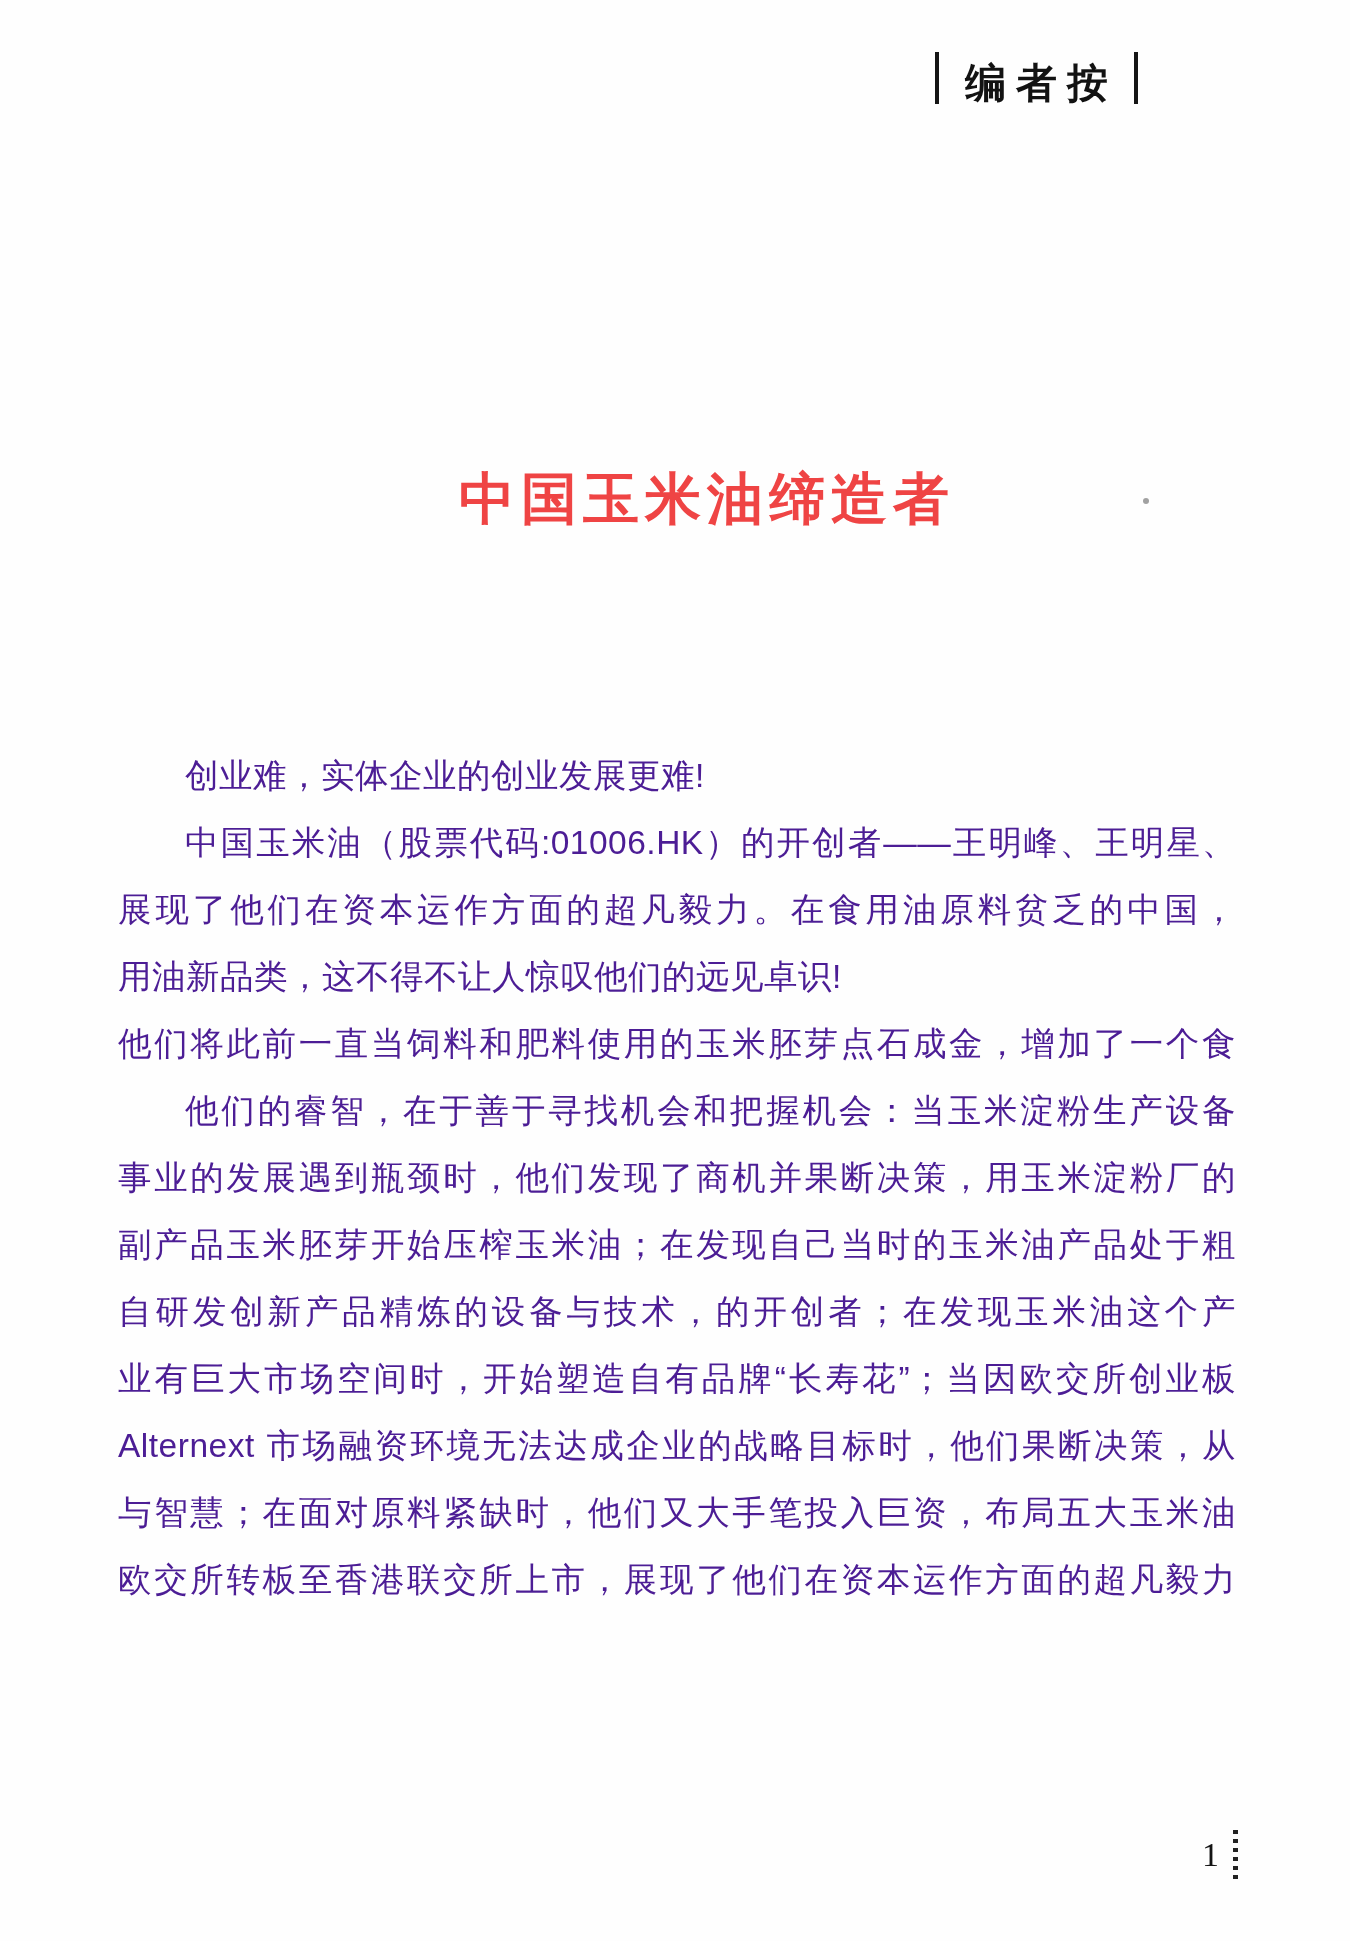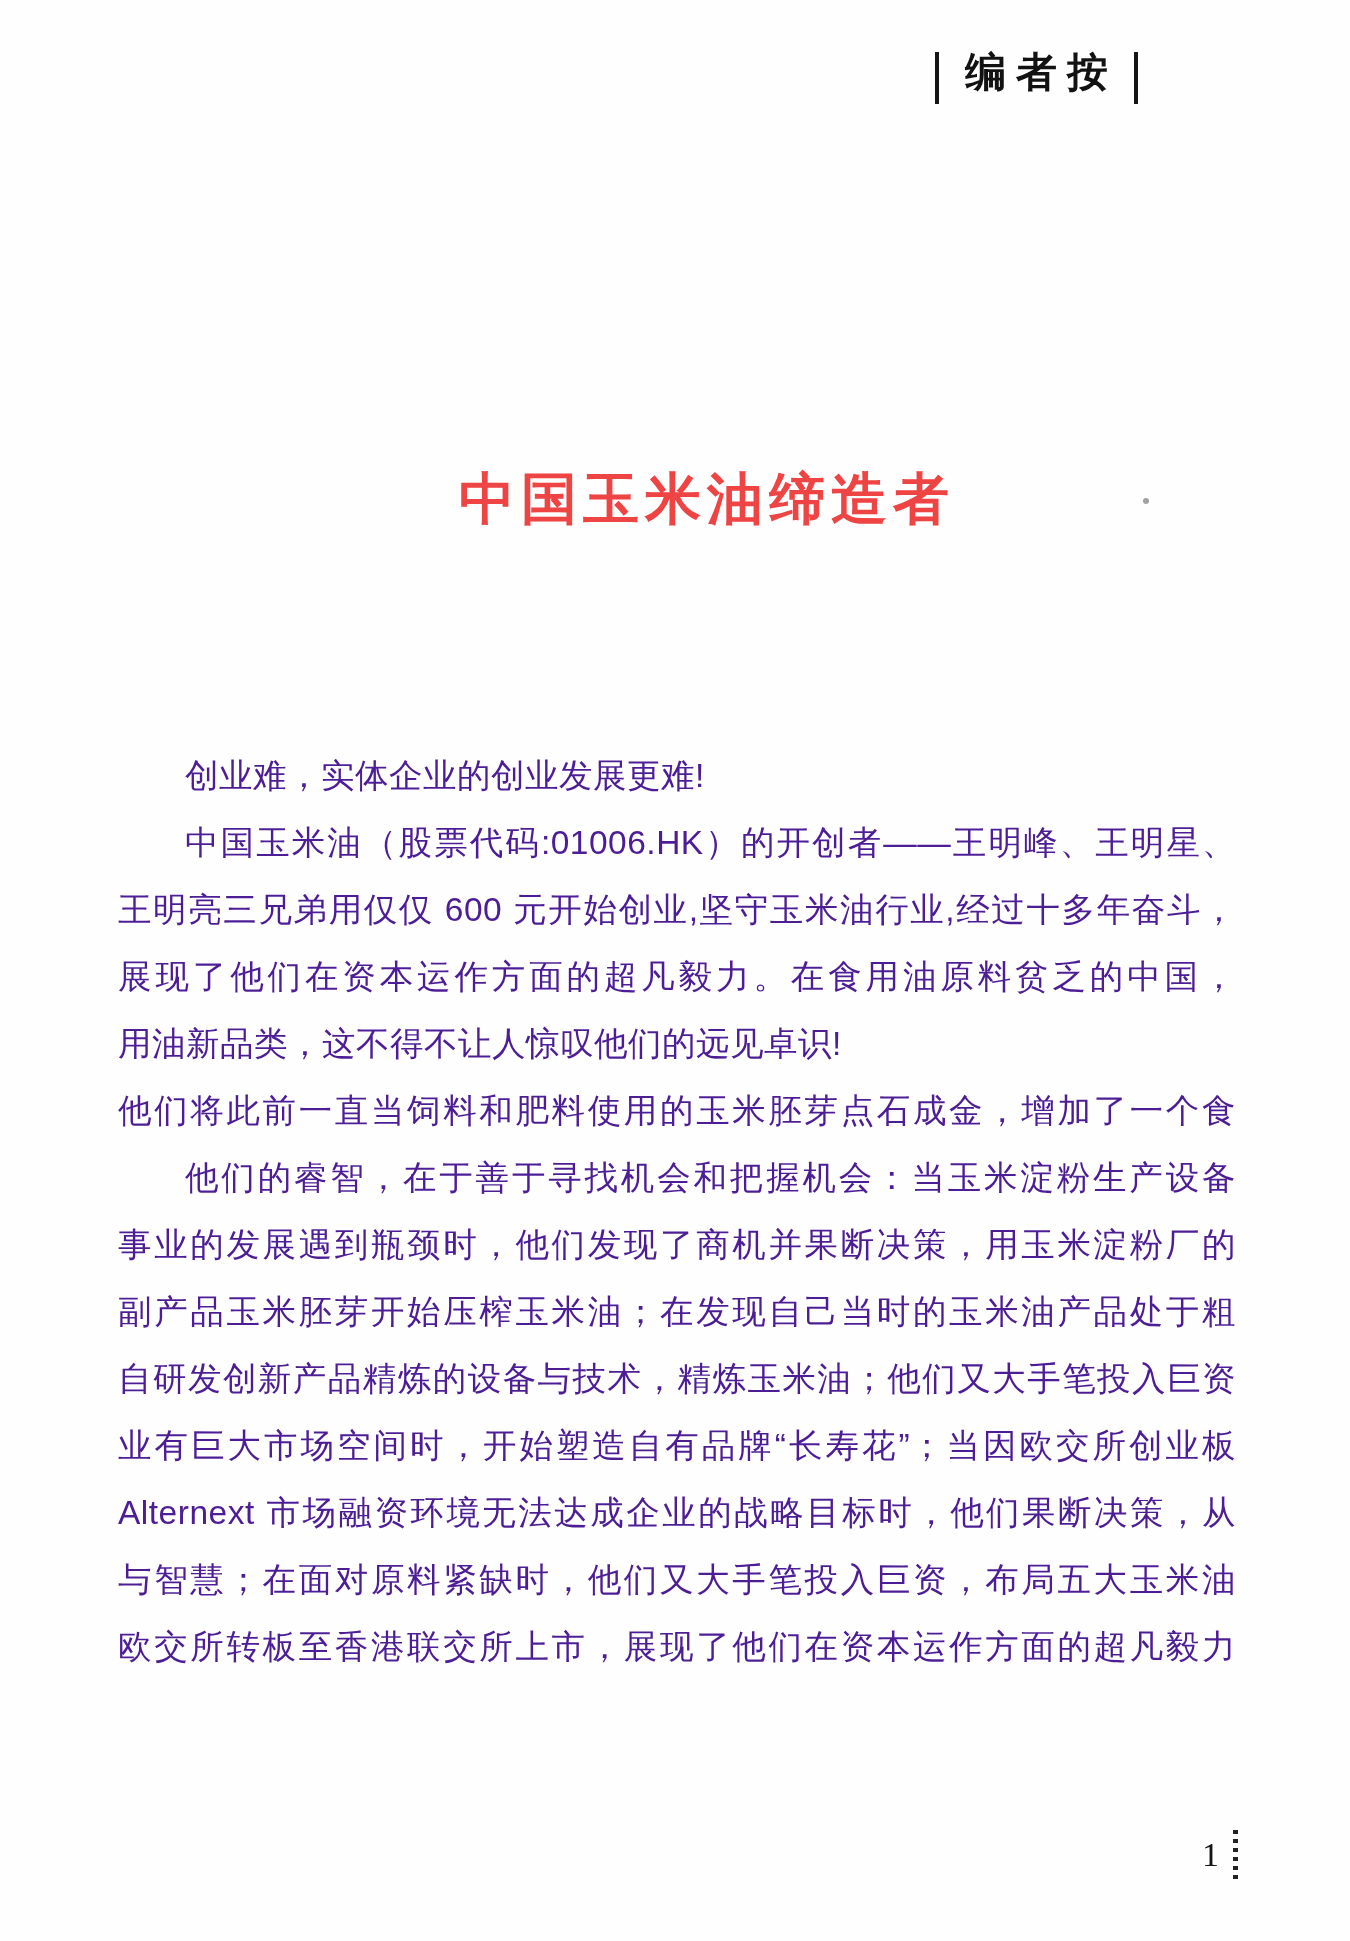--- a/index.html
+++ b/index.html
@@ -13,21 +13,21 @@
     font-family: "Liberation Sans", sans-serif;
     overflow: hidden;
   }
 
   
   .editor-tag {
     position: absolute;
     top: 52px;
     right: 212px;
     display: flex;
-    align-items: flex-start;
+    align-items: flex-end;
     gap: 16px;
   }
   .vbar {
     width: 4px;
     height: 52px;
     background: #151515;
   }
   .editor-tag .label {
     font-size: 41px;
     font-weight: 600;
@@ -123,29 +123,28 @@
 
   <h1 class="title">中国玉米油缔造者</h1>
 
   <span class="ink-dot"></span>
 
   <div class="body-text">
 
     <div class="line indent end">创业难，实体企业的创业发展更难!</div>
 
     <div class="line indent">中国玉米油（股票代码:01006.HK）的开创者——王明峰、王明星、</div>
-    <div class="line">王明亮三兄弟用仅仅 600 元开始创业,坚守玉米油行业,经过十多年奋斗，</div>
     <div class="line">展现了他们在资本运作方面的超凡毅力。在食用油原料贫乏的中国，</div>
     <div class="line end">用油新品类，这不得不让人惊叹他们的远见卓识!</div>
     <div class="line">他们将此前一直当饲料和肥料使用的玉米胚芽点石成金，增加了一个食</div>
 
     <div class="line indent">他们的睿智，在于善于寻找机会和把握机会：当玉米淀粉生产设备</div>
     <div class="line">事业的发展遇到瓶颈时，他们发现了商机并果断决策，用玉米淀粉厂的</div>
     <div class="line">副产品玉米胚芽开始压榨玉米油；在发现自己当时的玉米油产品处于粗</div>
-    <div class="line">自研发创新产品精炼的设备与技术，精炼玉米油；他们又大手笔投入巨资</div>
+    <div class="line">自研发创新产品精炼的设备与技术，的开创者；在发现玉米油这个产</div>
     <div class="line">业有巨大市场空间时，开始塑造自有品牌“长寿花”；当因欧交所创业板</div>
     <div class="line">Alternext 市场融资环境无法达成企业的战略目标时，他们果断决策，从</div>
     <div class="line">与智慧；在面对原料紧缺时，他们又大手笔投入巨资，布局五大玉米油</div>
     <div class="line">欧交所转板至香港联交所上市，展现了他们在资本运作方面的超凡毅力</div>
   </div>
 
   <div class="page-footer">
     <span class="page-number">1</span>
     <span class="dotted-rule"></span>
   </div>

